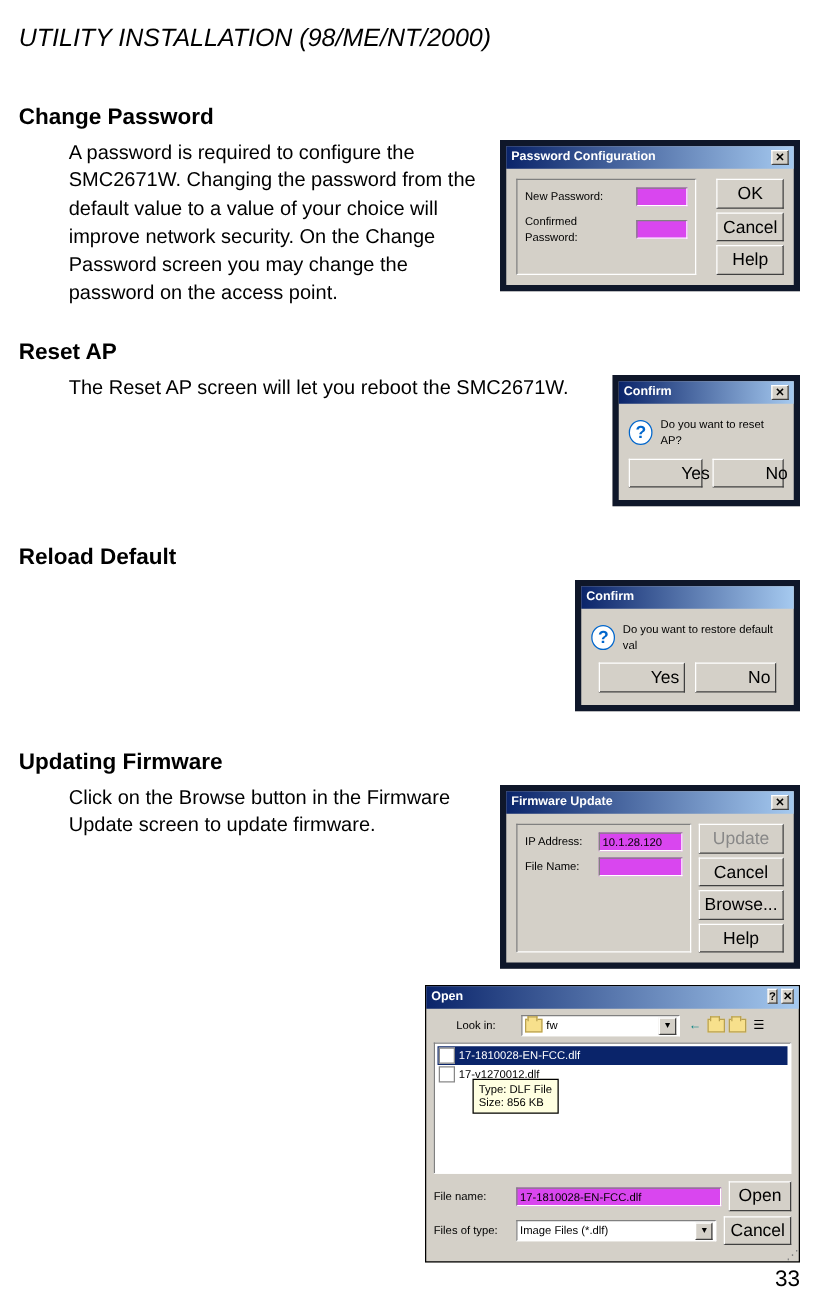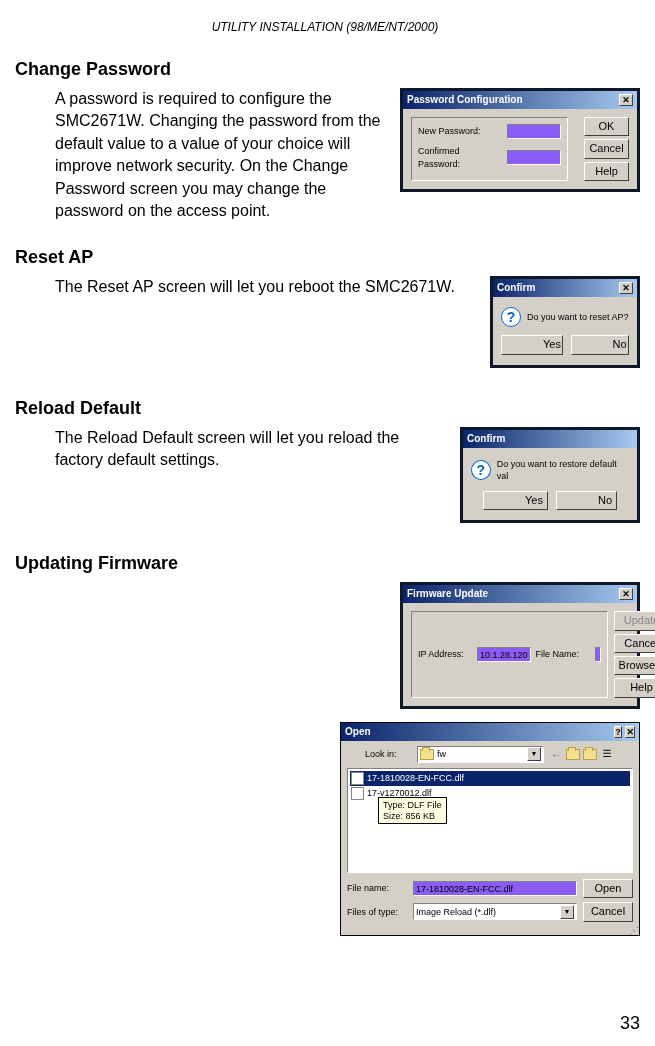--- a/index.html
+++ b/index.html
@@ -6,25 +6,25 @@
     body {
       font-family: Arial, Helvetica, sans-serif;
       width: 655px;
       height: 1046px;
       background: #fff;
       color: #000;
       position: relative;
       padding: 20px 15px 15px 15px;
     }
     .page-header {
-      text-align: center;
+      text-align: left;
       font-style: italic;
-      font-size: 12px;
+      font-size: 20px;
       font-variant: small-caps;
-      margin-bottom: 25px;
+      margin-bottom: 40px;
       padding-right: 5px;
     }
     .section { margin-bottom: 25px; }
     .section-title {
       font-size: 18px;
       font-weight: bold;
       margin-bottom: 8px;
     }
     .section-body {
       font-size: 16px;
@@ -35,21 +35,21 @@
     .page-number {
       position: absolute;
       bottom: 12px;
       right: 15px;
       font-size: 18px;
     }
     
     .dialog {
       float: right;
       background: #d4d0c8;
-      border: 3px solid #0f172a;
+      border: 5px solid #0f172a;
       font-family: Tahoma, Arial, sans-serif;
       font-size: 10px;
       margin-left: 10px;
       margin-bottom: 5px;
     }
     .dialog-title {
       background: linear-gradient(to right, #0a246a, #a6caf0);
       color: #fff;
       font-weight: bold;
       padding: 2px 4px;
@@ -70,28 +70,28 @@
       line-height: 10px;
       font-family: Arial;
     }
     .dialog-body { padding: 8px; }
     .btn {
       background: #d4d0c8;
       border-top: 1px solid #fff;
       border-left: 1px solid #fff;
       border-right: 1px solid #404040;
       border-bottom: 1px solid #404040;
-      font-size: 11px;
+      font-size: 14px;
       padding: 1px 4px;
       text-align: center;
       min-width: 45px;
       display: inline-block;
     }
     .field {
-      background: #8b5cf6;
+      background: #d946ef;
       border-top: 1px solid #808080;
       border-left: 1px solid #808080;
       border-right: 1px solid #fff;
       border-bottom: 1px solid #fff;
       height: 15px;
       padding: 1px 2px;
       font-size: 9px;
     }
     .grp {
       border: 1px solid #808080;
@@ -116,21 +116,21 @@
       width: 20px; height: 20px; border-radius: 50%;
       border: 1px solid #0066cc; color: #0066cc;
       display: flex; align-items: center; justify-content: center;
       font-weight: bold; font-size: 14px; background: #fff;
     }
     .confirm-btns { display: flex; justify-content: center; gap: 8px; }
     .confirm-btns .btn { min-width: 40px; padding-left: 41px; }
     
     .fw-dialog { width: 240px; }
     .fw-body { display: flex; gap: 6px; }
-    .fw-fields { flex: 1; display: flex; flex-direction: row; gap: 5px; }
+    .fw-fields { flex: 1; display: flex; flex-direction: column; gap: 5px; }
     .fw-row { display: flex; align-items: center; gap: 4px; }
     .fw-label { width: 55px; font-size: 9px; }
     .fw-row .field { flex: 1; }
     .fw-btns { display: flex; flex-direction: column; gap: 3px; }
     .btn-disabled { color: #888; }
     
     .open-dialog {
       float: right;
       clear: right;
       margin-top: 8px;
@@ -285,21 +285,20 @@
         <div class="confirm-msg">
           <div class="q-icon">?</div>
           <span>Do you want to restore default val</span>
         </div>
         <div class="confirm-btns">
           <div class="btn">Yes</div>
           <div class="btn">No</div>
         </div>
       </div>
     </div>
-    <span>The Reload Default screen will let you reload the factory default settings.</span>
   </div>
 </div>
 
 <div class="section">
   <div class="section-title">Updating Firmware</div>
   <div class="section-body">
     <div class="dialog fw-dialog">
       <div class="dialog-title">
         <span>Firmware Update</span>
         <span class="dialog-close">✕</span>
@@ -316,20 +315,21 @@
           </div>
         </div>
         <div class="fw-btns">
           <div class="btn btn-disabled">Update</div>
           <div class="btn">Cancel</div>
           <div class="btn">Browse...</div>
           <div class="btn">Help</div>
         </div>
       </div>
     </div>
+    <span>Click on the Browse button in the Firmware Update screen to update firmware.</span>
 
     
     <div class="open-dialog">
       <div class="dialog-title">
         <span>Open</span>
         <span>
           <span class="dialog-close" style="margin-right:1px">?</span>
           <span class="dialog-close">✕</span>
         </span>
       </div>
@@ -367,21 +367,21 @@
       </div>
       <div class="open-bottom">
         <div class="open-row">
           <span class="lbl">File name:</span>
           <div class="field">17-1810028-EN-FCC.dlf</div>
           <div class="btn">Open</div>
         </div>
         <div class="open-row">
           <span class="lbl">Files of type:</span>
           <div class="dropdown">
-            <span>Image Reload (*.dlf)</span>
+            <span>Image Files (*.dlf)</span>
             <span class="dropdown-arrow">▼</span>
           </div>
           <div class="btn">Cancel</div>
         </div>
       </div>
       <div class="resize-grip">⋰</div>
     </div>
   </div>
 </div>
 

